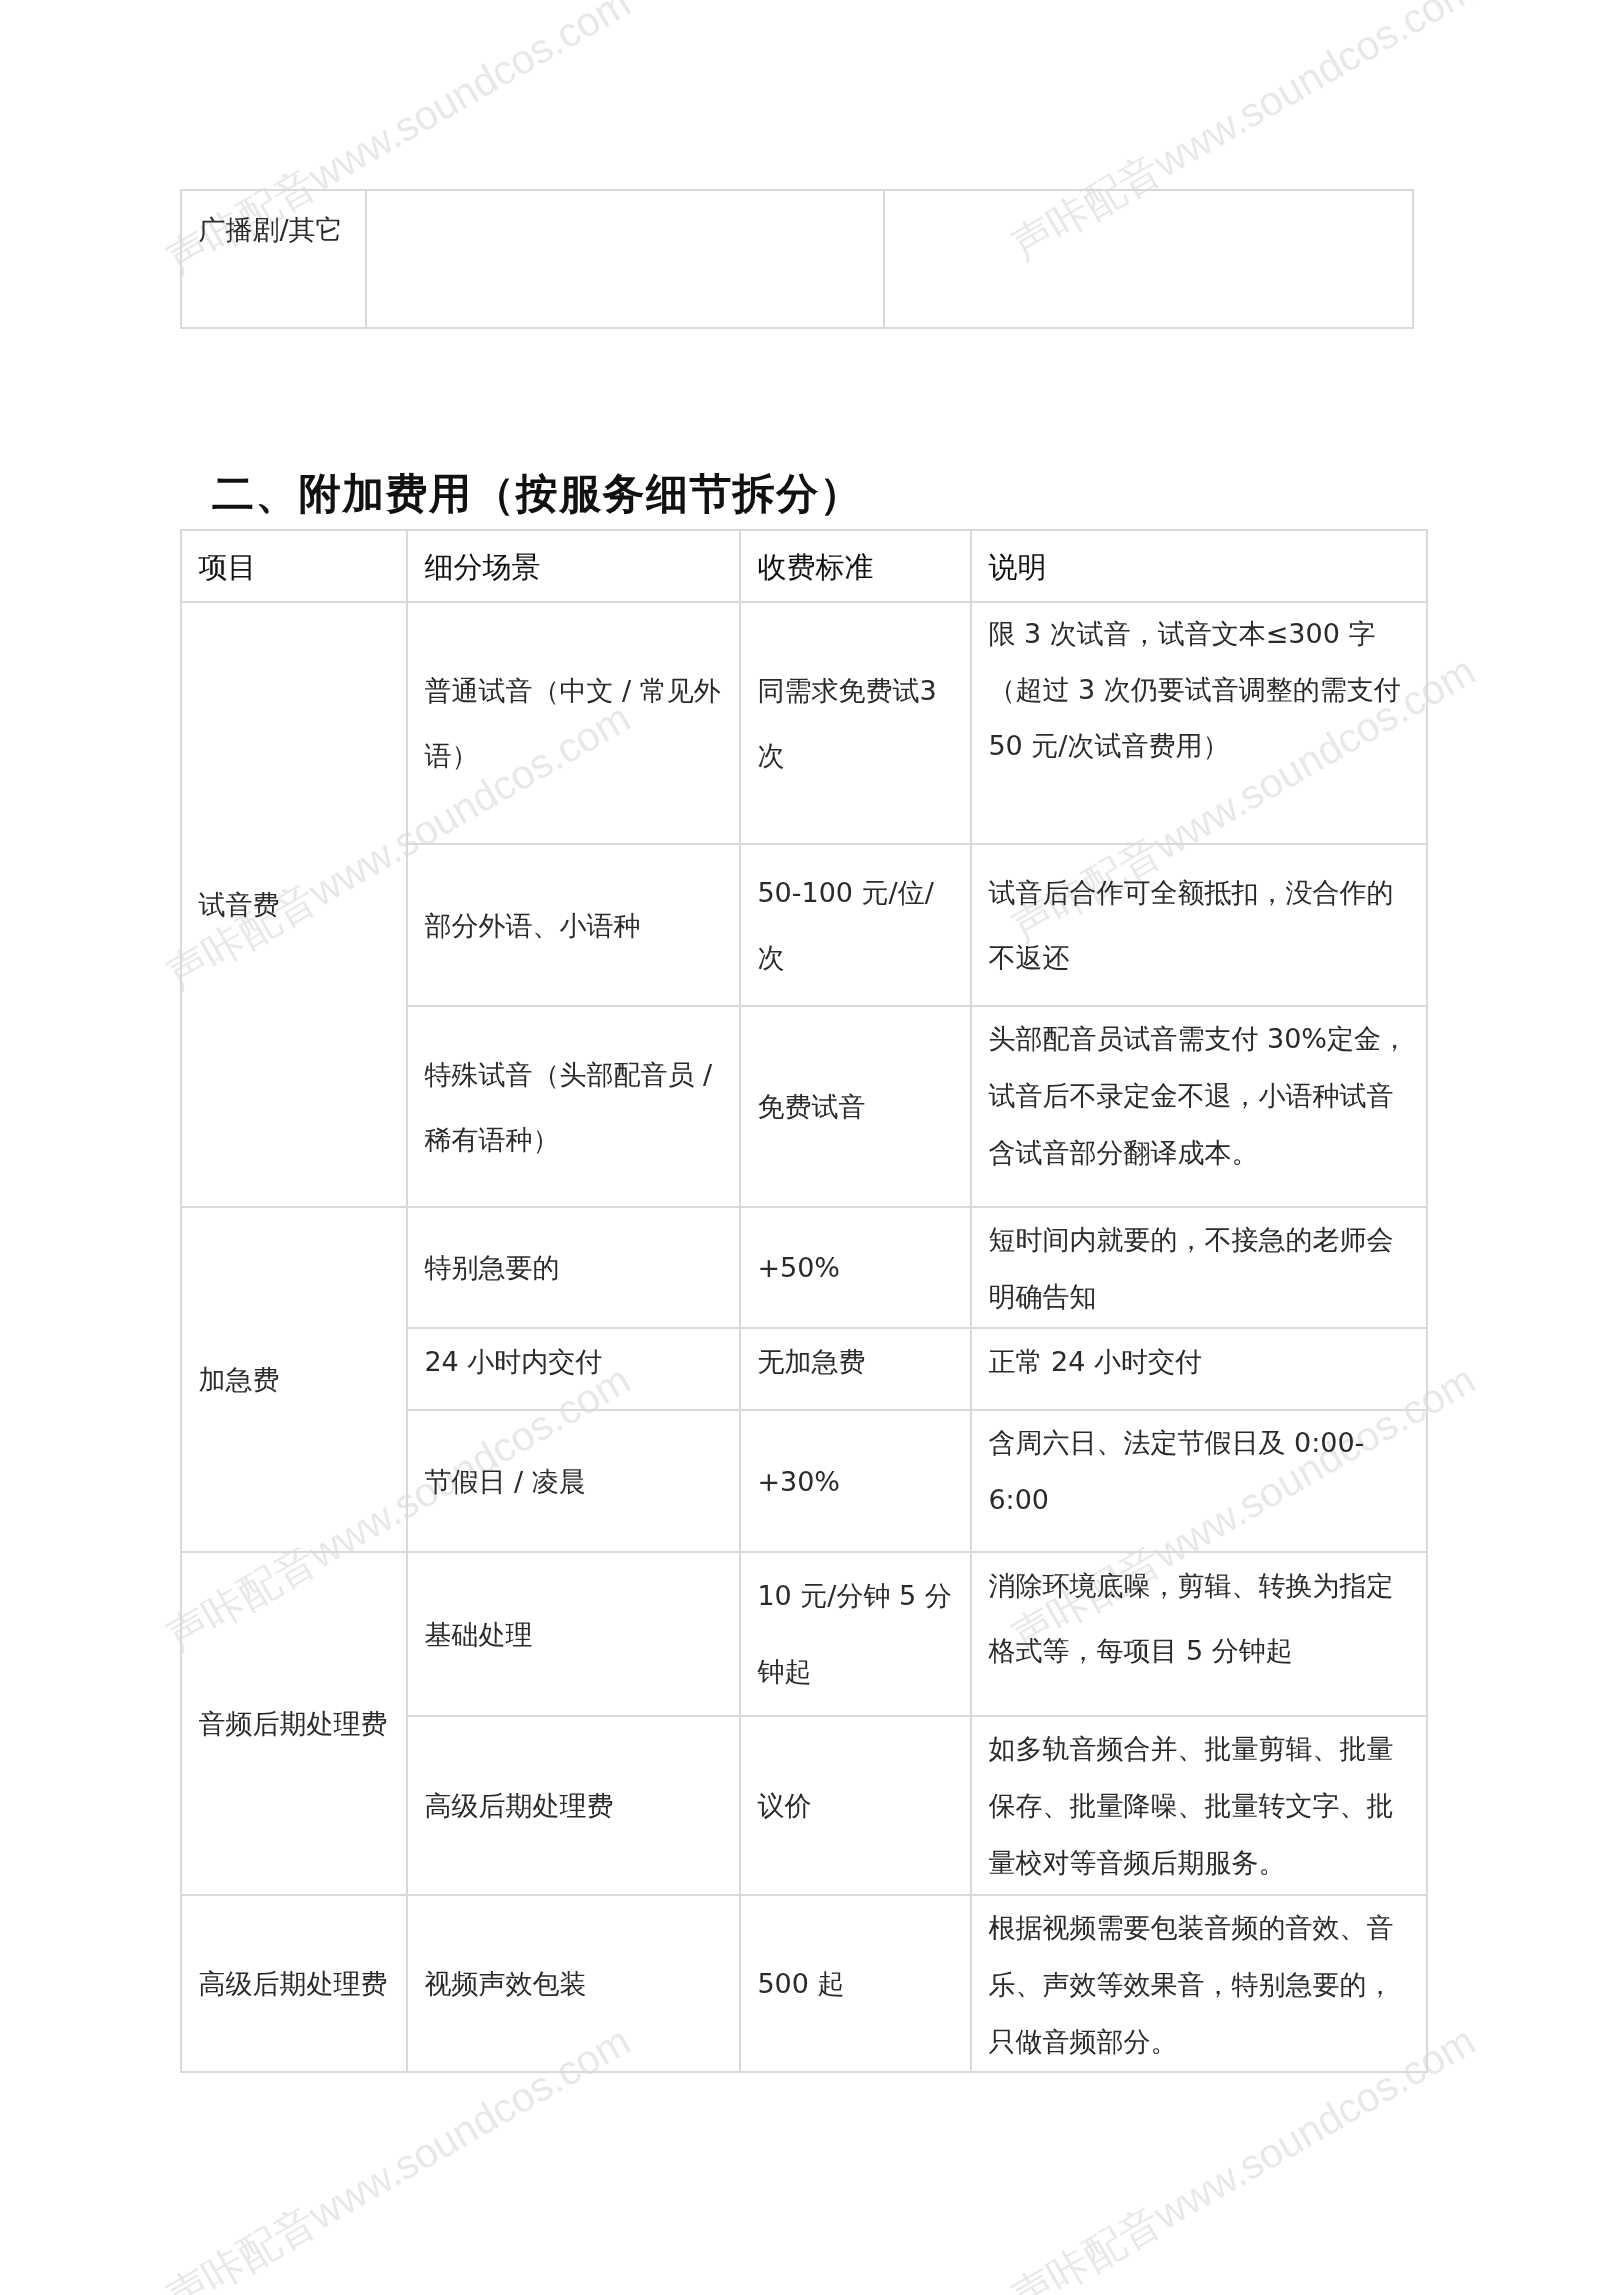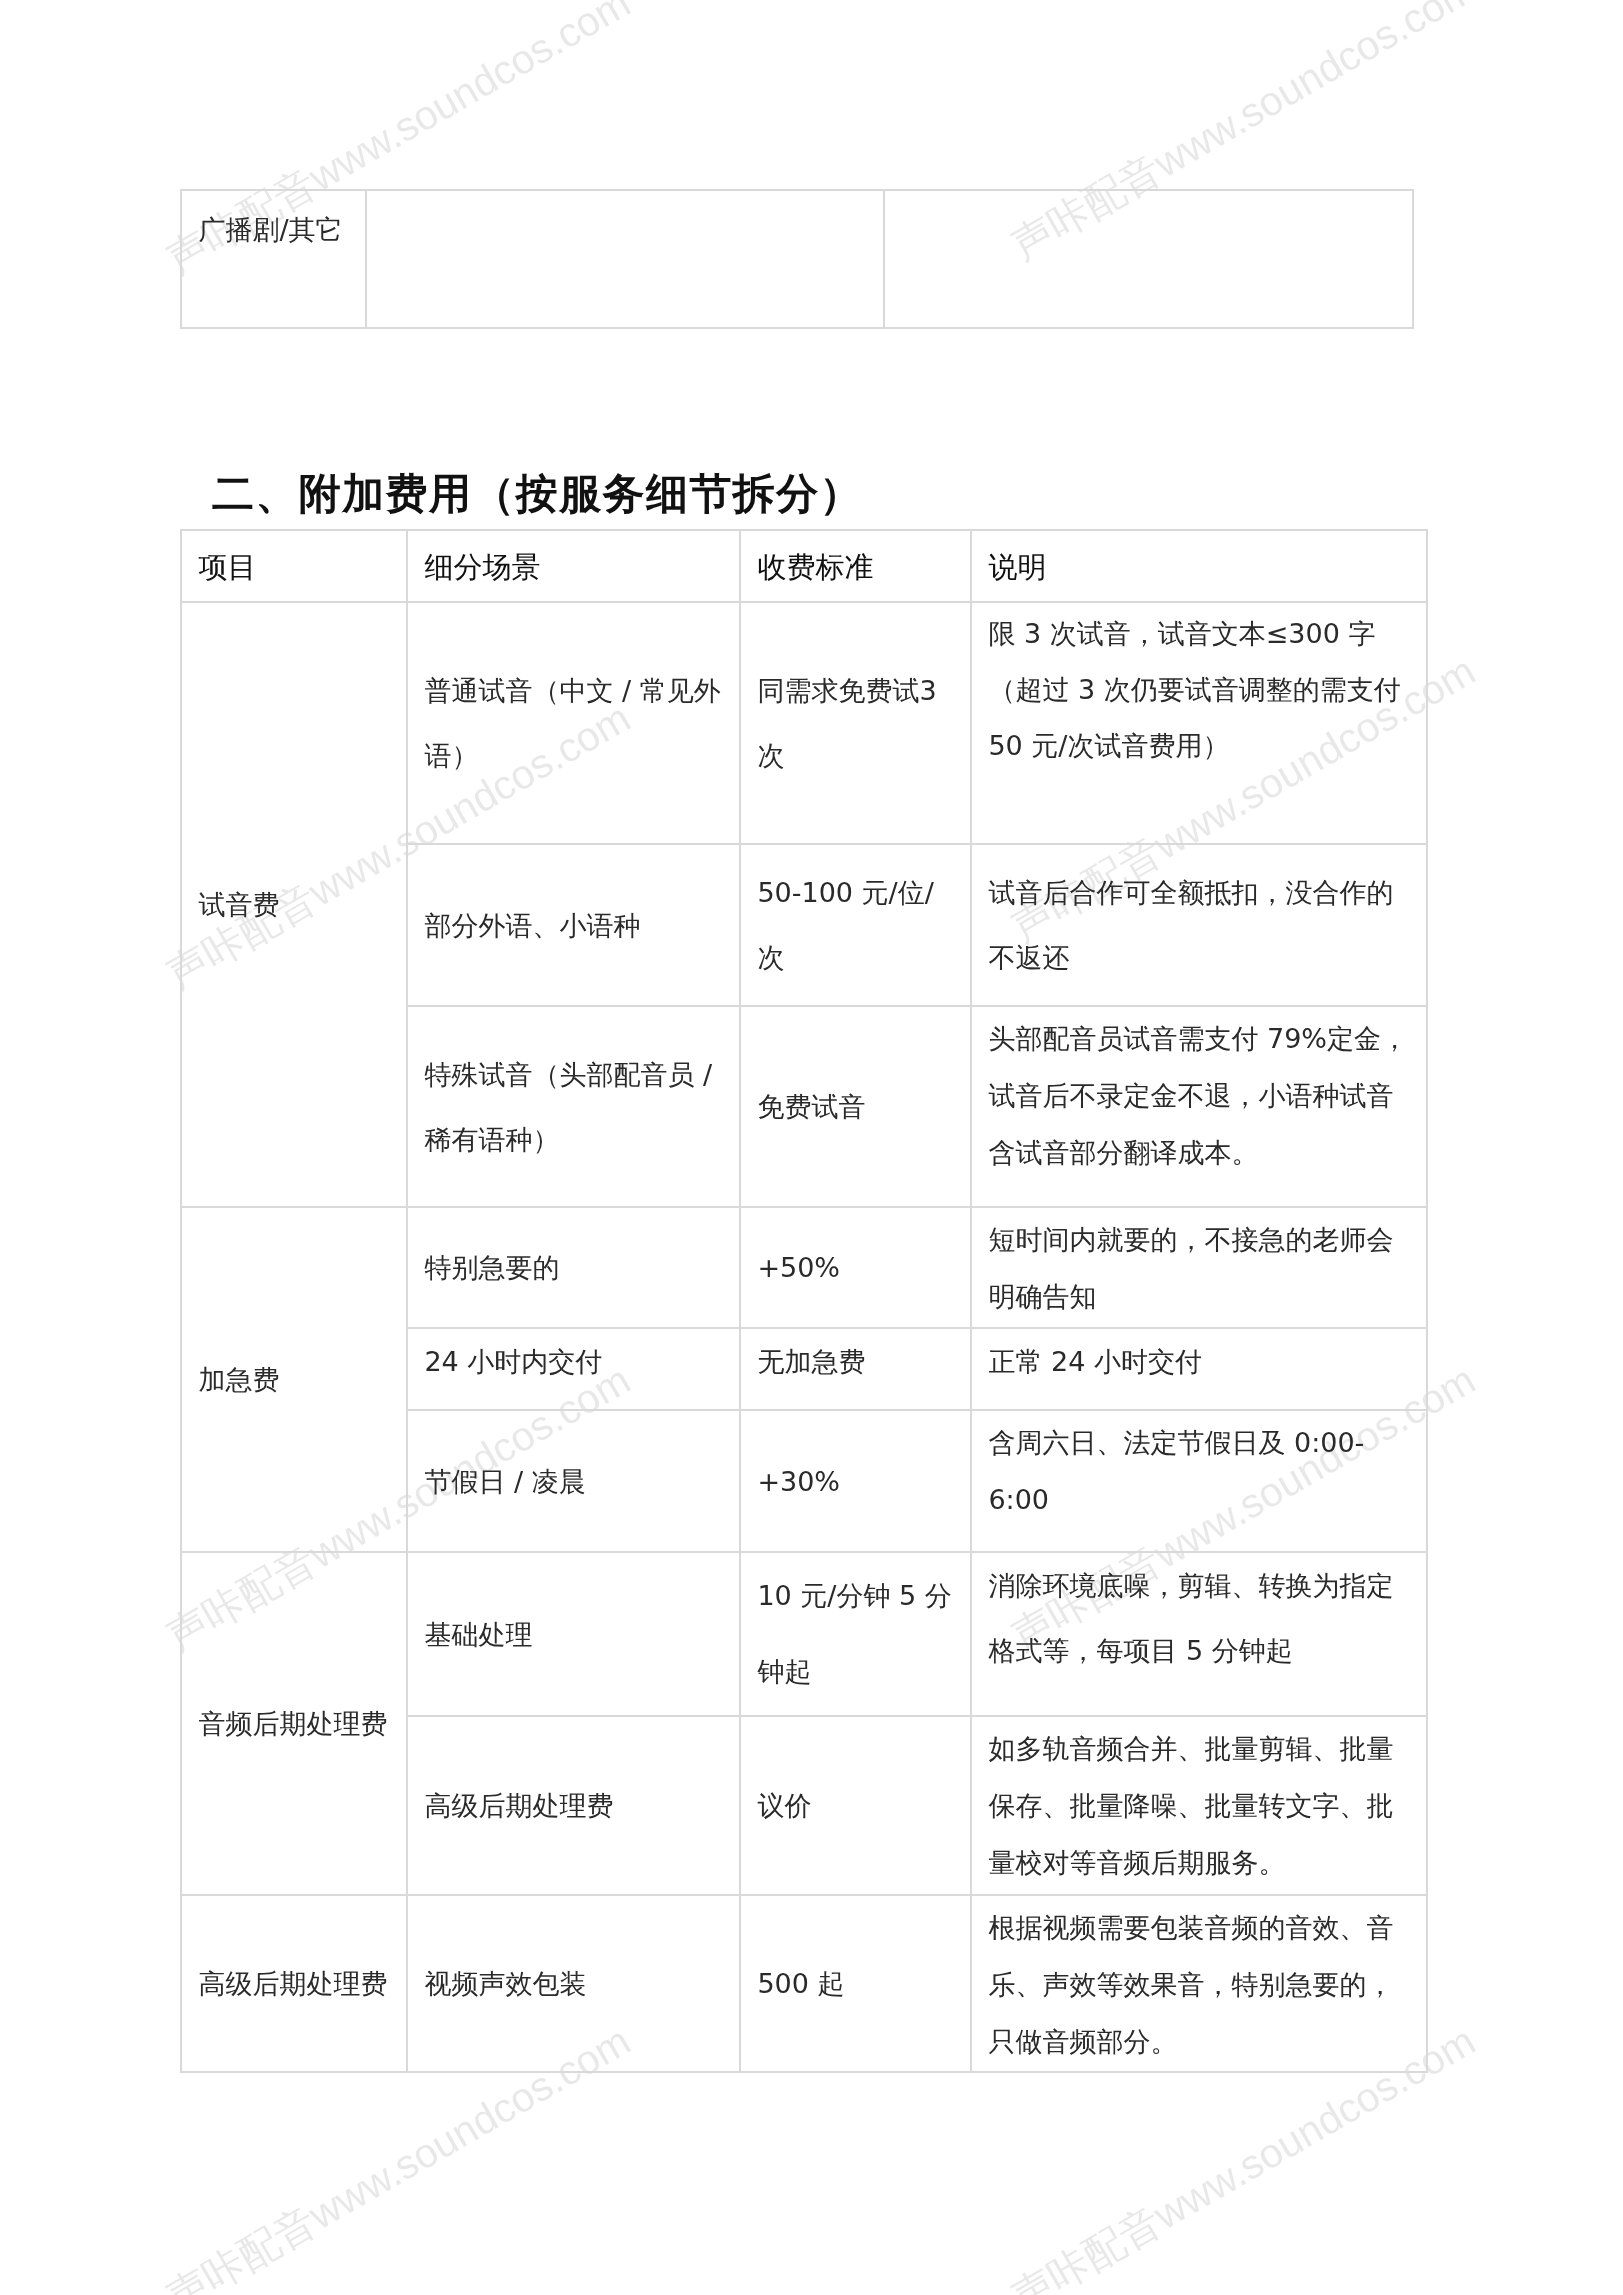--- a/index.html
+++ b/index.html
@@ -70,21 +70,21 @@
     <td class="desc tight" style="line-height:56px;border-radius:17px;">限 3 次试音，试音文本≤300 字（超过 3 次仍要试音调整的需支付 50 元/次试音费用）</td>
   </tr>
   <tr style="height:162px;">
     <td>部分外语、小语种</td>
     <td>50-100 元/位/次</td>
     <td class="desc" style="vertical-align:middle;border-radius:15px;">试音后合作可全额抵扣，没合作的不返还</td>
   </tr>
   <tr style="height:201px;">
     <td>特殊试音（头部配音员 / 稀有语种）</td>
     <td>免费试音</td>
-    <td class="desc tight">头部配音员试音需支付 79%定金，试音后不录定金不退，小语种试音含试音部分翻译成本。</td>
+    <td class="desc tight">头部配音员试音需支付 30%定金，试音后不录定金不退，小语种试音含试音部分翻译成本。</td>
   </tr>
 
   <tr style="height:121px;">
     <td rowspan="3">加急费</td>
     <td>特别急要的</td>
     <td>+50%</td>
     <td class="desc tight">短时间内就要的，不接急的老师会明确告知</td>
   </tr>
   <tr style="height:82px;">
     <td style="vertical-align:top;">24 小时内交付</td>

